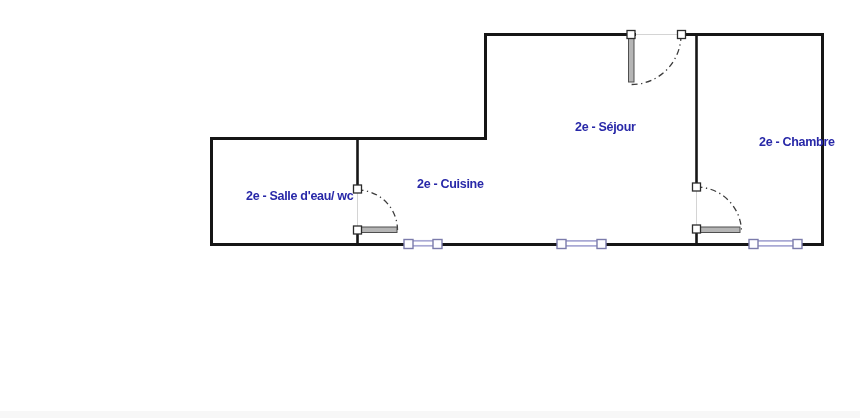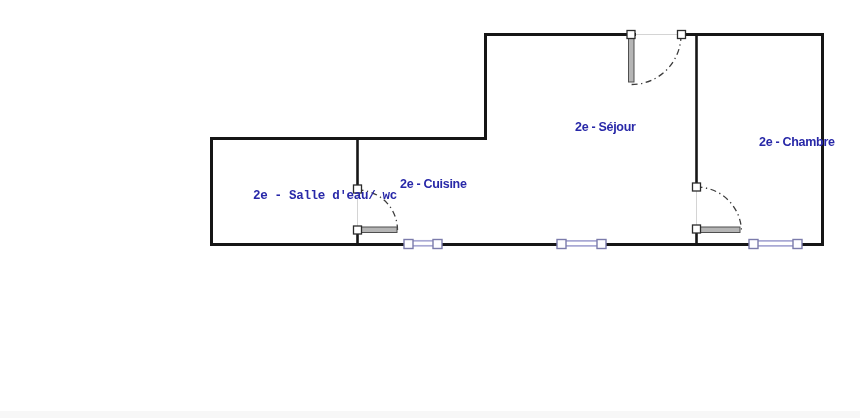--- a/index.html
+++ b/index.html
@@ -99,18 +99,18 @@
       <path class="win-line" d="M 757 245.8 H 794"></path>
       <rect class="win-square" x="749" y="239.5" width="9" height="9"></rect>
       <rect class="win-square" x="793" y="239.5" width="9" height="9"></rect>
     </g>
   </svg>
 
   <div class="room-label" style="left:575px;top:120px;">2e - Séjour</div>
 
   <div class="room-label" style="left:759px;top:135px;">2e - Chambre</div>
 
-  <div class="room-label" style="left:400px;top:177px;">2e - Cuisine</div>
+  <div class="room-label" style="left:417px;top:177px;">2e - Cuisine</div>
 
-  <div class="room-label" style="left:253px;top:189px;font-family:Liberation Mono, monospace;">2e - Salle d'eau/ wc</div>
+  <div class="room-label" style="left:246px;top:189px;">2e - Salle d'eau/ wc</div>
 
   <div class="bottom-strip"></div>
 </div>
 
 </body></html>

